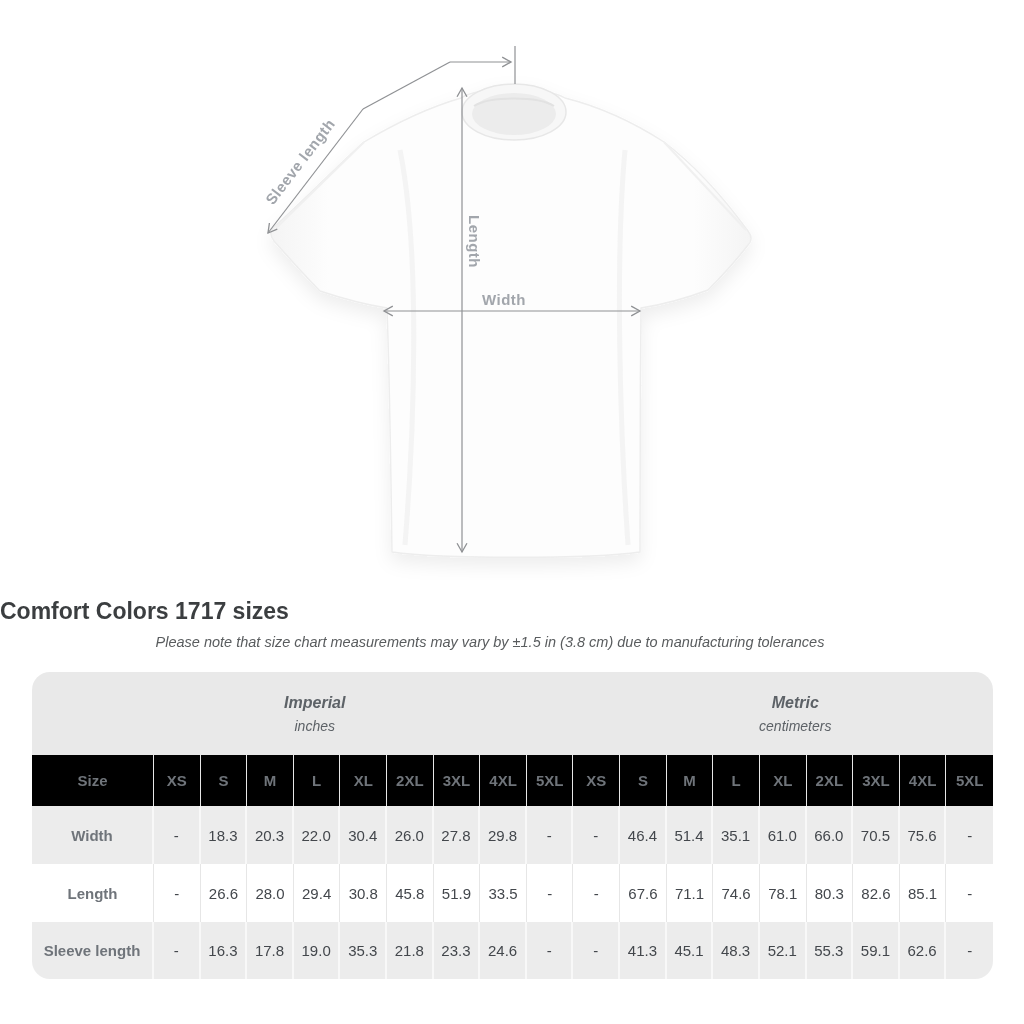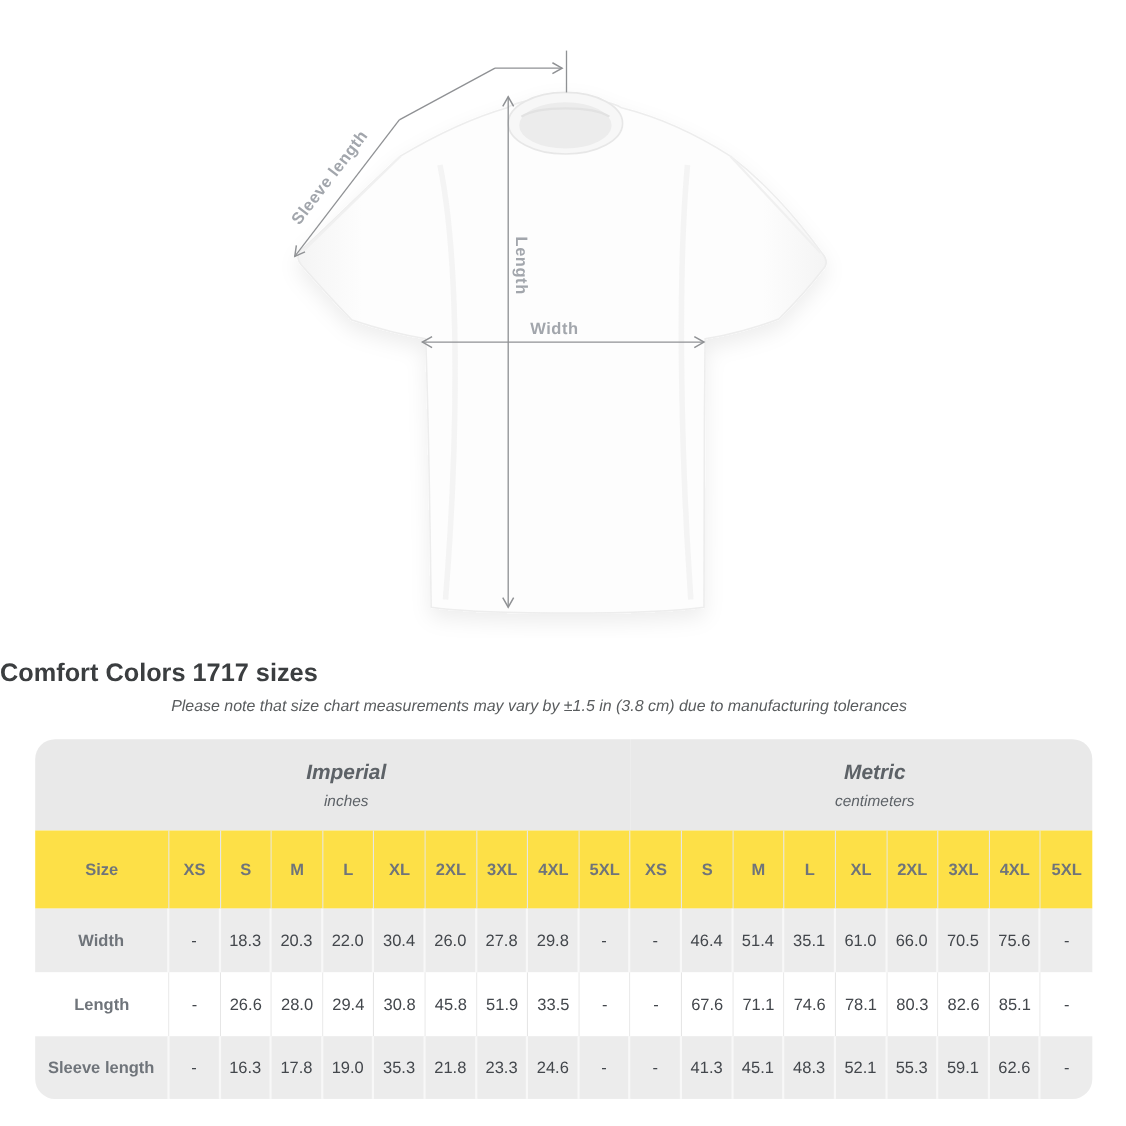--- a/index.html
+++ b/index.html
@@ -45,25 +45,25 @@
   .size-table col.c-size { width: 122px; }
   .size-table td, .size-table th {
     padding: 0; text-align: center; vertical-align: middle;
     font-size: 15px;
   }
 
   
   tr.band-row td { background: #e9e9e9; height: 83px; }
   tr.band-row td:first-child { border-top-left-radius: 18px; }
   tr.band-row td:last-child  { border-top-right-radius: 18px; }
-  .band-name { font-size: 19px; font-weight: bold; font-style: italic; color: #5d6267; padding-left: 24px; }
+  .band-name { font-size: 16px; font-weight: bold; font-style: italic; color: #5d6267; padding-left: 24px; }
   .band-unit { font-size: 14px; font-style: italic; color: #5d6267; margin-top: 6px; margin-left: 24px; }
 
   
-  tr.size-row th { background: #fde047; height: 71px; font-weight: bold; color: #6f747a; }
+  tr.size-row th { background: #000000; height: 51px; font-weight: bold; color: #6f747a; }
   tr.size-row th { border-right: 1px solid #e6e6e6; }
   tr.size-row th:last-child { border-right: none; }
 
   
   tr.data-row td { height: 58px; color: #43474c; }
   tr.data-row td.row-label { font-weight: bold; color: #6f747a; }
   tr.row-gray td { background: #ececec; border-right: 2px solid #f8f8f8; }
   tr.row-gray td:last-child { border-right: none; }
   tr.row-white td { background: #ffffff; border-right: 1px solid #e6e6e6; }
   tr.row-white td:last-child { border-right: none; }

